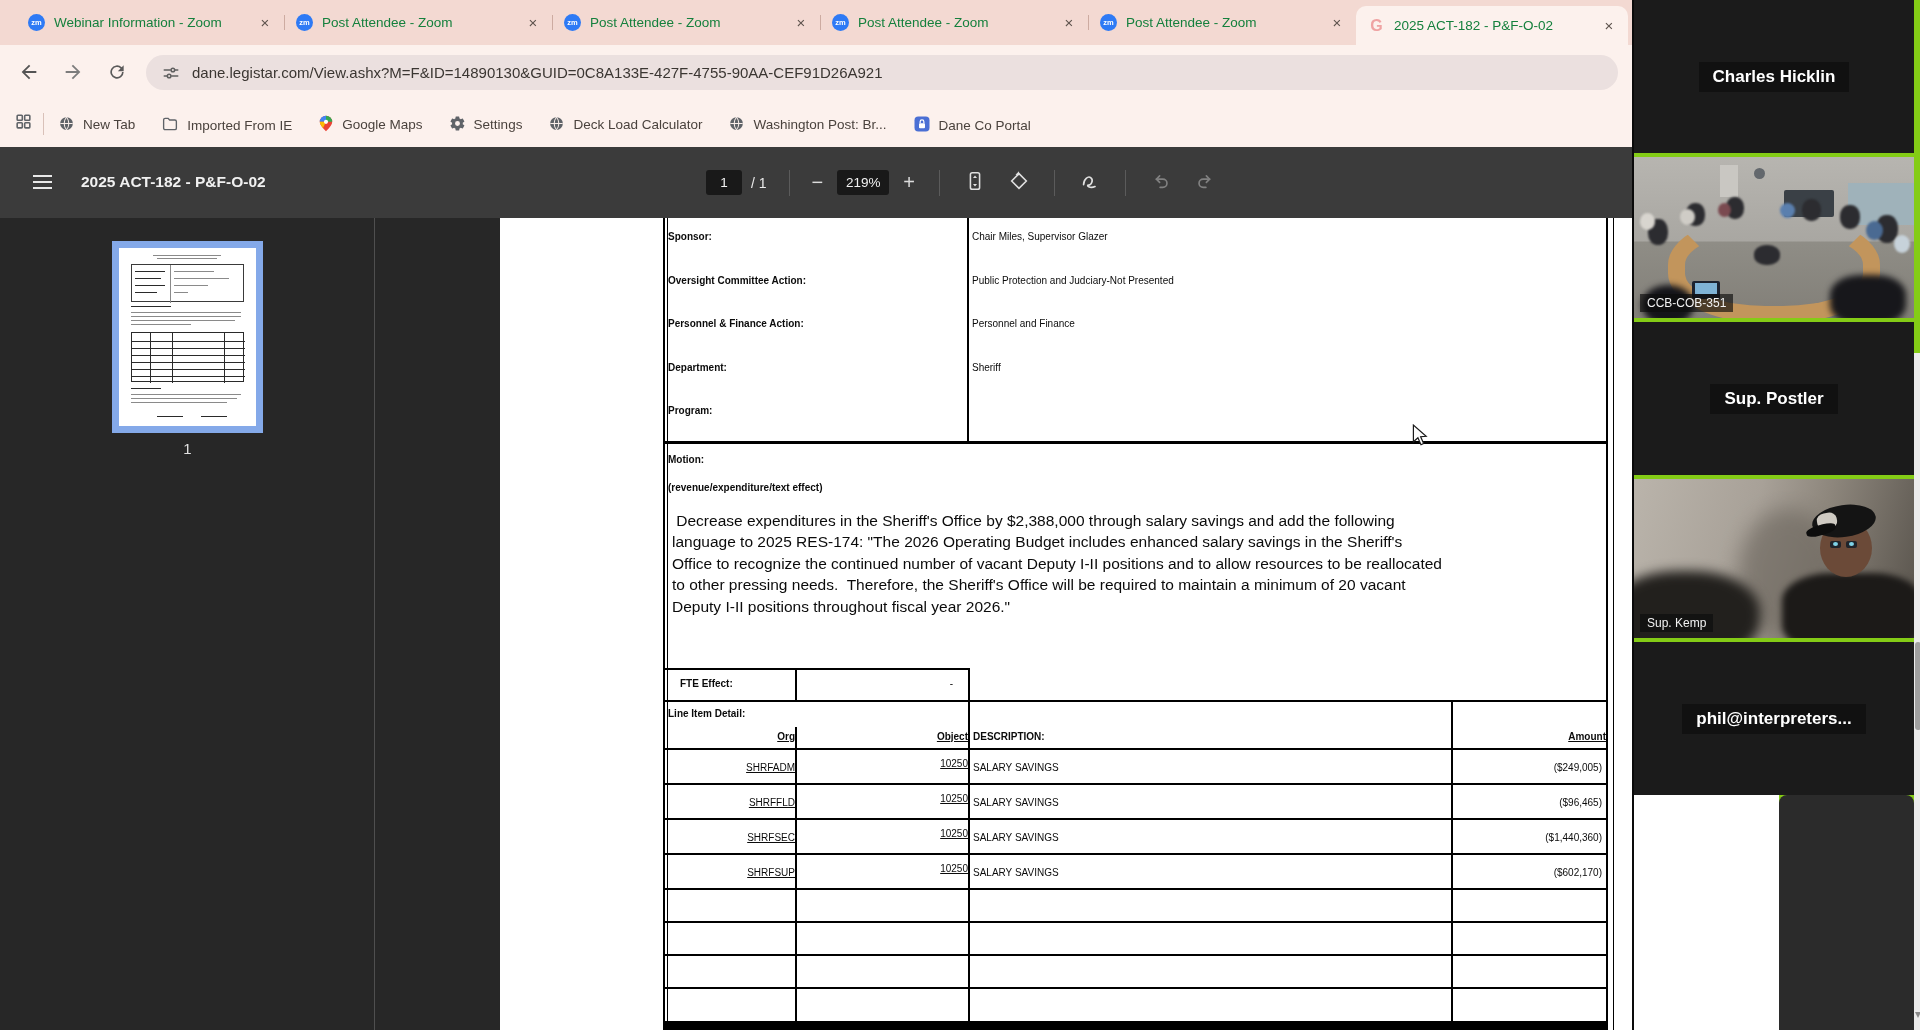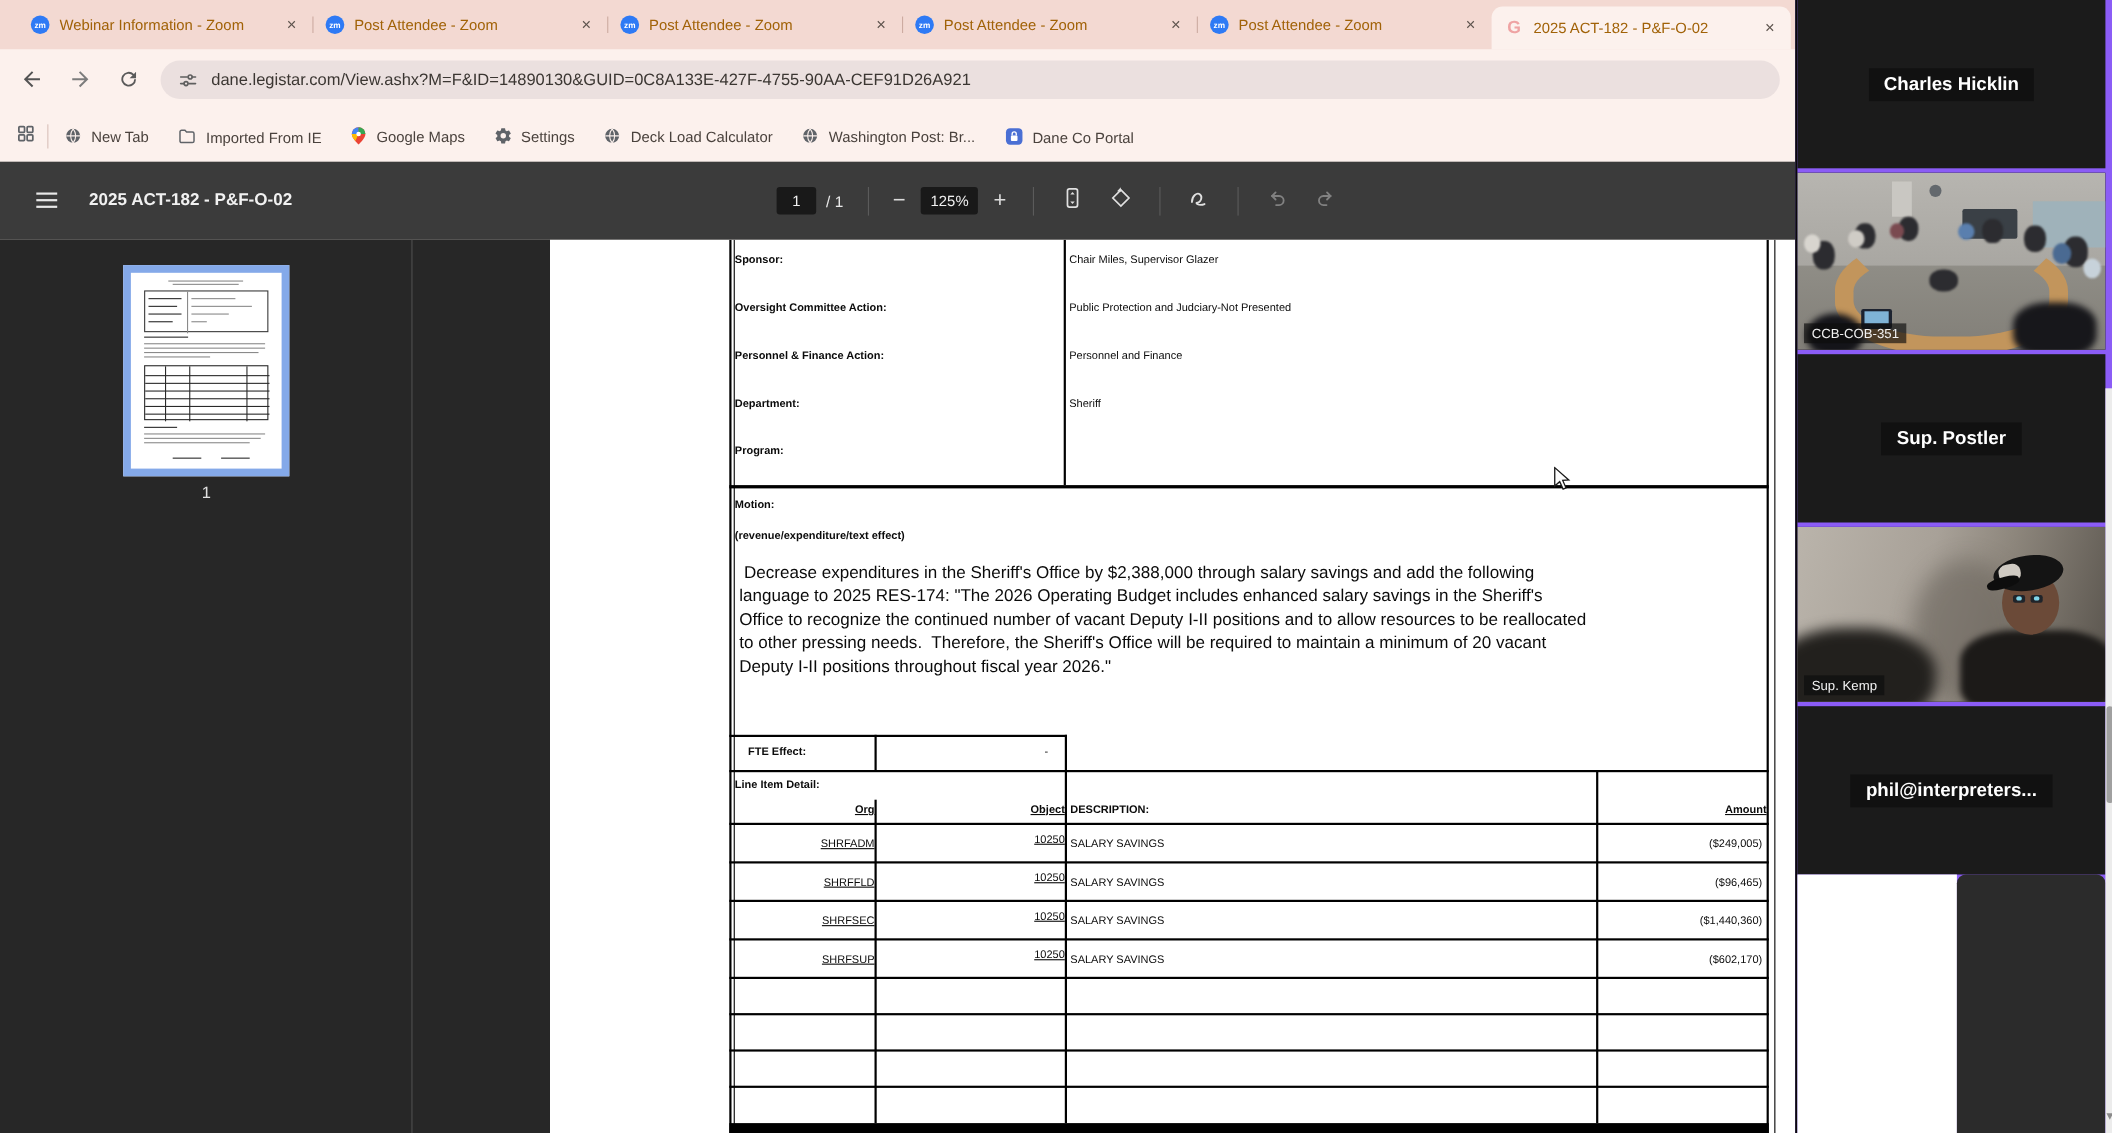--- a/index.html
+++ b/index.html
@@ -4,21 +4,21 @@
 <style>
   * { margin:0; padding:0; box-sizing:border-box; }
   html,body { width:1920px; height:1030px; overflow:hidden; background:#000;
     font-family:"Liberation Sans", sans-serif; }
   #screen { position:relative; width:1920px; height:1030px; background:#fcf1ed; }
 
   
   .tabstrip { position:absolute; left:0; top:0; width:1632px; height:45px; background:#f3d9d2; }
   .tab { position:absolute; top:0; height:45px; width:268px; display:flex; align-items:center;
          padding:0 10px 0 12px; cursor:pointer; }
-  .tab-title { flex:1; font-size:13.5px; color:#a16207; white-space:nowrap; overflow:hidden; }
+  .tab-title { flex:1; font-size:13.5px; color:#15803d; white-space:nowrap; overflow:hidden; }
   .tab-close { width:18px; height:18px; line-height:17px; text-align:center; font-size:15px;
                color:#5d534d; border-radius:50%; flex:0 0 18px; }
   .fav { width:17px; height:17px; border-radius:50%; margin-right:9px; flex:0 0 17px;
          display:flex; align-items:center; justify-content:center; }
   .fav.zm { background:#2e7af5; color:#fff; font-size:7.5px; font-weight:bold; }
   .fav.g  { background:transparent; color:#efa3a3; font-size:16px; font-weight:bold; border-radius:0; }
   .tab.active { background:#fcf1ed; border-radius:10px 10px 0 0; top:6px; height:39px; width:272px; }
   .tabsep { position:absolute; top:15px; width:1px; height:15px; background:#cdaba1; }
 
   
@@ -61,21 +61,21 @@
   .page { position:absolute; left:500px; top:218px; width:1132px; height:812px; background:#fff;
           overflow:hidden; color:#0b0b0b; }
   .vl, .hl { position:absolute; background:#000; }
   .dt { position:absolute; font-size:10px; line-height:20px; white-space:nowrap; }
   .dt.b { font-weight:bold; }
   .mline { position:absolute; font-size:15.5px; white-space:pre; }
   .cellc { text-align:right;text-decoration:underline; }
   .cellr { text-align:right; }
 
   
-  .zoompanel { position:absolute; left:1632px; top:0; width:288px; height:1030px; background:#8b5cf6;
+  .zoompanel { position:absolute; left:1632px; top:0; width:288px; height:1030px; background:#84cc16;
                border-left:2px solid #0a0a0a; }
   .tile { position:absolute; left:0; width:280px; background:#1b1b1b; overflow:hidden; cursor:pointer; }
   .pname { position:absolute; left:0; right:0; top:50%; transform:translateY(-50%); text-align:center; }
   .pname b { display:inline-block; color:#fff; font-weight:bold; font-size:17px;
              background:rgba(0,0,0,.35); padding:5px 14px; }
   .plabel { position:absolute; left:6px; bottom:6px; background:rgba(12,12,12,.65); color:#f2f2f2;
             font-size:12px; padding:2px 7px; }
   .blob { position:absolute; border-radius:50%; }
 
   
@@ -272,21 +272,21 @@
         <i style="top:6px"></i>
         <i style="top:12px"></i>
       </div>
     <div class="pdftitle">2025 ACT-182 - P&amp;F-O-02</div>
 
     <div class="ctl" style="left:706px">
       <div class="darkbox" style="width:36px">1</div>
       <div style="margin-left:9px;font-size:14px;color:#eaeaea">/ 1</div>
       <div class="ctlsep" style="margin:0 22px"></div>
       <div class="glyphbtn">−</div>
-      <div class="darkbox" style="width:52px;margin:0 14px">125%</div>
+      <div class="darkbox" style="width:52px;margin:0 14px">219%</div>
       <div class="glyphbtn">+</div>
       <div class="ctlsep" style="margin:0 24px"></div>
       <div style="cursor:pointer">
         <svg width="22" height="22" viewBox="0 0 24 24">
           <rect x="7" y="3" width="10" height="18" rx="2" fill="none" stroke="#e0e0e0" stroke-width="1.7"></rect>
           <path d="M12 6l-2.2 2.6h4.4zM12 18l-2.2-2.6h4.4z" fill="#e0e0e0"></path>
         </svg>
       </div>
       <div style="margin-left:22px;cursor:pointer">
         <svg width="22" height="22" viewBox="0 0 24 24">

